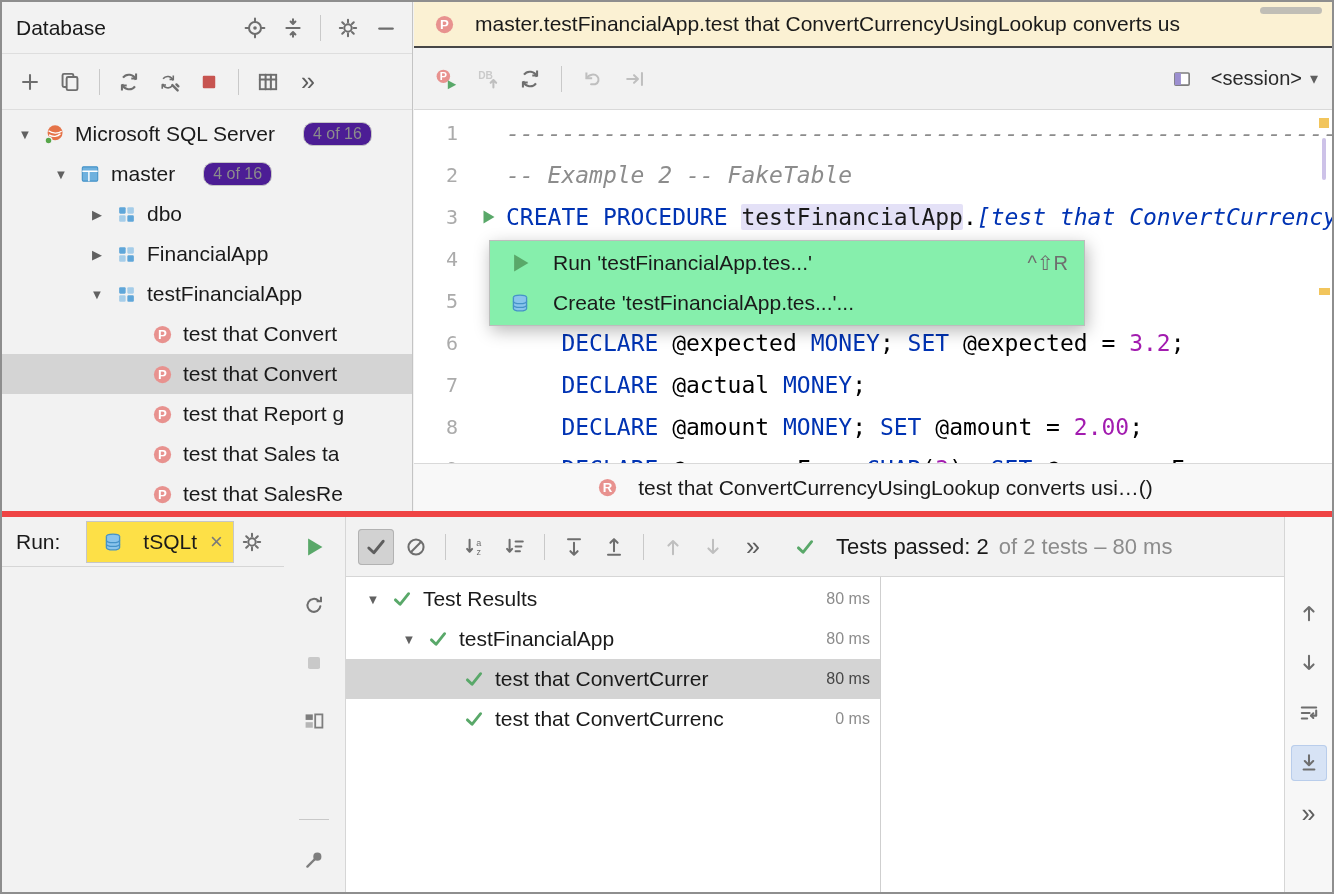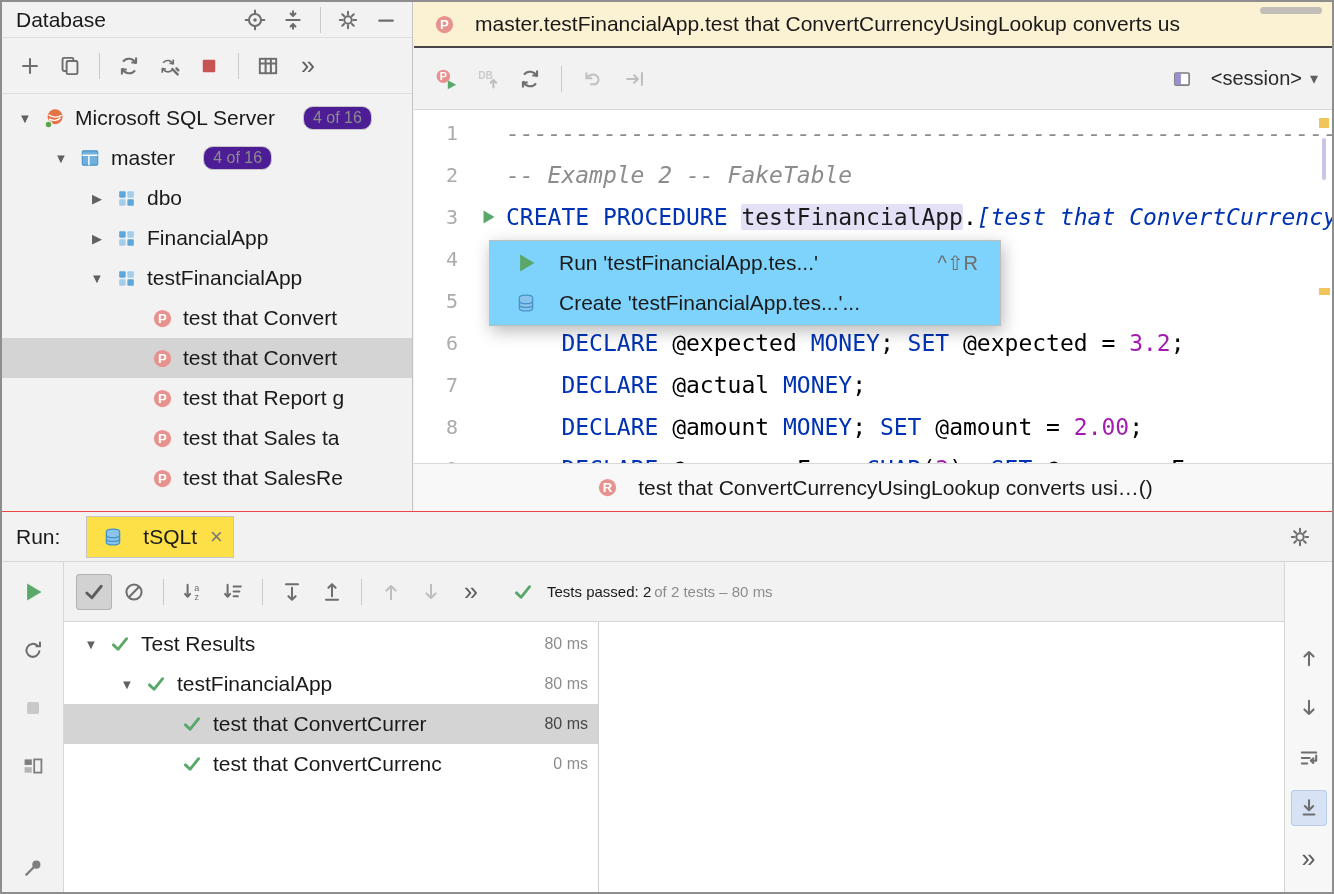--- a/index.html
+++ b/index.html
@@ -1,20 +1,20 @@
 <!DOCTYPE html>
 <html><head>
 <meta charset="utf-8">
 <style>
 *{margin:0;padding:0;box-sizing:border-box}
 body{background:#C8C8C8;font-family:"Liberation Sans","DejaVu Sans",sans-serif}
 #window{position:relative;width:1334px;height:894px;background:#F2F2F2;border:2px solid #8E8E8E;overflow:hidden;color:#1A1A1A}
 
 #db-panel{position:absolute;left:0;top:0;width:411px;height:509px;border-right:1px solid #C4C4C4;display:flex;flex-direction:column;background:#F2F2F2;overflow:hidden}
-.db-header{height:36px;flex:0 0 auto;display:flex;align-items:center;padding:0 8px 0 14px;border-bottom:1px solid #DEDEDE}
+.db-header{height:52px;flex:0 0 auto;display:flex;align-items:center;padding:0 8px 0 14px;border-bottom:1px solid #DEDEDE}
 .panel-title{font-size:21px}
 .hdr-icons{margin-left:auto;display:flex;align-items:center;gap:2px}
 .db-toolbar{height:56px;flex:0 0 auto;display:flex;align-items:center;gap:4px;padding:0 10px;border-bottom:1px solid #DEDEDE}
 .db-tree{flex:1;overflow:hidden;padding-top:4px}
 .tree-row{height:40px;display:flex;align-items:center;white-space:nowrap;font-size:21px}
 .tree-row.selected{background:#D4D4D4}
 .ind{flex:0 0 auto}
 .twisty{flex:0 0 auto;width:30px;text-align:center;font-size:13px;color:#616161}
 .row-ic{flex:0 0 auto;width:28px;height:26px;display:inline-flex;align-items:center;justify-content:center;margin-right:7px}
 .lbl{overflow:hidden}
@@ -39,37 +39,37 @@
 .code-line .mark{flex:0 0 36px;display:inline-flex;align-items:center;justify-content:center}
 .code-line .src{flex:1;overflow:hidden}
 .tok-kw{color:#0033B3}.tok-num{color:#a21caf}.tok-cm{color:#8C8C8C;font-style:italic}.tok-pl{color:#000}
 .tok-br{color:#0033B3;font-style:italic}
 .tok-hl{background:#E4E1F7;border-radius:2px}
 .stripe{position:absolute;right:0;top:0;width:14px;height:100%}
 .mk{position:absolute;display:block}
 .mk.y1{right:3px;top:8px;width:10px;height:10px;background:#F2C55C}
 .mk.th{right:6px;top:28px;width:4px;height:42px;background:#CDC2E8;border-radius:2px}
 .mk.y2{right:2px;top:178px;width:11px;height:7px;background:#F2C55C}
-.menu{position:absolute;left:75px;top:238px;width:512px;background:#7dd3fc;border:1px solid #BDBDBD;box-shadow:2px 5px 16px rgba(0,0,0,.28);padding:2px 6px;z-index:9}
+.menu{position:absolute;left:75px;top:238px;width:596px;background:#86efac;border:1px solid #BDBDBD;box-shadow:2px 5px 16px rgba(0,0,0,.28);padding:2px 0;z-index:9}
 .menu-item{height:40px;display:flex;align-items:center;gap:12px;padding:0 16px;font-size:21px;white-space:nowrap}
 .menu-item .sc{margin-left:auto;color:#6E6E6E;font-size:20px}
 .ed-status{height:48px;border-top:1px solid #D9D9D9;background:#F8F8F8;display:flex;align-items:center;justify-content:center;gap:10px;font-size:21px}
 
-#run-panel{position:absolute;left:0;top:509px;right:0;bottom:0;border-top:1px solid #ef4444;background:#F2F2F2;display:flex;flex-direction:column;overflow:hidden}
+#run-panel{position:absolute;left:0;top:509px;right:0;bottom:0;border-top:6px solid #ef4444;background:#F2F2F2;display:flex;flex-direction:row;overflow:hidden}
 .run-header{height:50px;flex:0 0 auto;display:flex;align-items:center;padding:0 14px;border-bottom:1px solid #D6D6D6}
 .run-label{font-size:21px}
 .run-tab{margin-left:26px;height:42px;display:flex;align-items:center;gap:9px;padding:0 10px 0 12px;border:1px solid #C6C6C6;background:#fde047;font-size:21px}
 .run-tab .close{font-size:22px;color:#7A7A7A;margin-left:4px;line-height:1}
 .run-body{flex:1;display:flex;min-height:0}
 .left-strip{flex:0 0 62px;border-right:1px solid #D6D6D6;display:flex;flex-direction:column;align-items:center;padding:12px 0 14px;gap:22px}
 .left-strip .spacer{flex:1}
 .strip-div{width:30px;height:1px;background:#C9C9C9}
 .run-main{flex:1;display:flex;flex-direction:column;min-width:0}
 .run-toolbar{height:60px;flex:0 0 auto;display:flex;align-items:center;gap:4px;padding:0 12px;border-bottom:1px solid #D6D6D6}
-.run-status{display:flex;align-items:center;gap:3px;margin-left:16px;font-size:15px;white-space:nowrap}
+.run-status{display:flex;gap:10px;margin-left:16px;font-size:22px;white-space:nowrap}
 .run-status .muted{color:#8C8C8C}
 .run-split{flex:1;display:flex;min-height:0}
 .test-tree{flex:0 0 535px;background:#FFF;border-right:1px solid #CFCFCF;overflow:hidden;padding-top:2px}
 .test-tree .time{margin-left:auto;padding-right:10px;color:#8C8C8C;font-size:16px;flex:0 0 auto}
 .test-tree .selected .time{color:#474747}
 .test-output{flex:1;background:#FFF}
 .right-strip{flex:0 0 48px;border-left:1px solid #D6D6D6;background:#F7F7F7;display:flex;flex-direction:column;align-items:center;padding-top:78px;gap:14px}
 </style>
 </head>
 <body>

